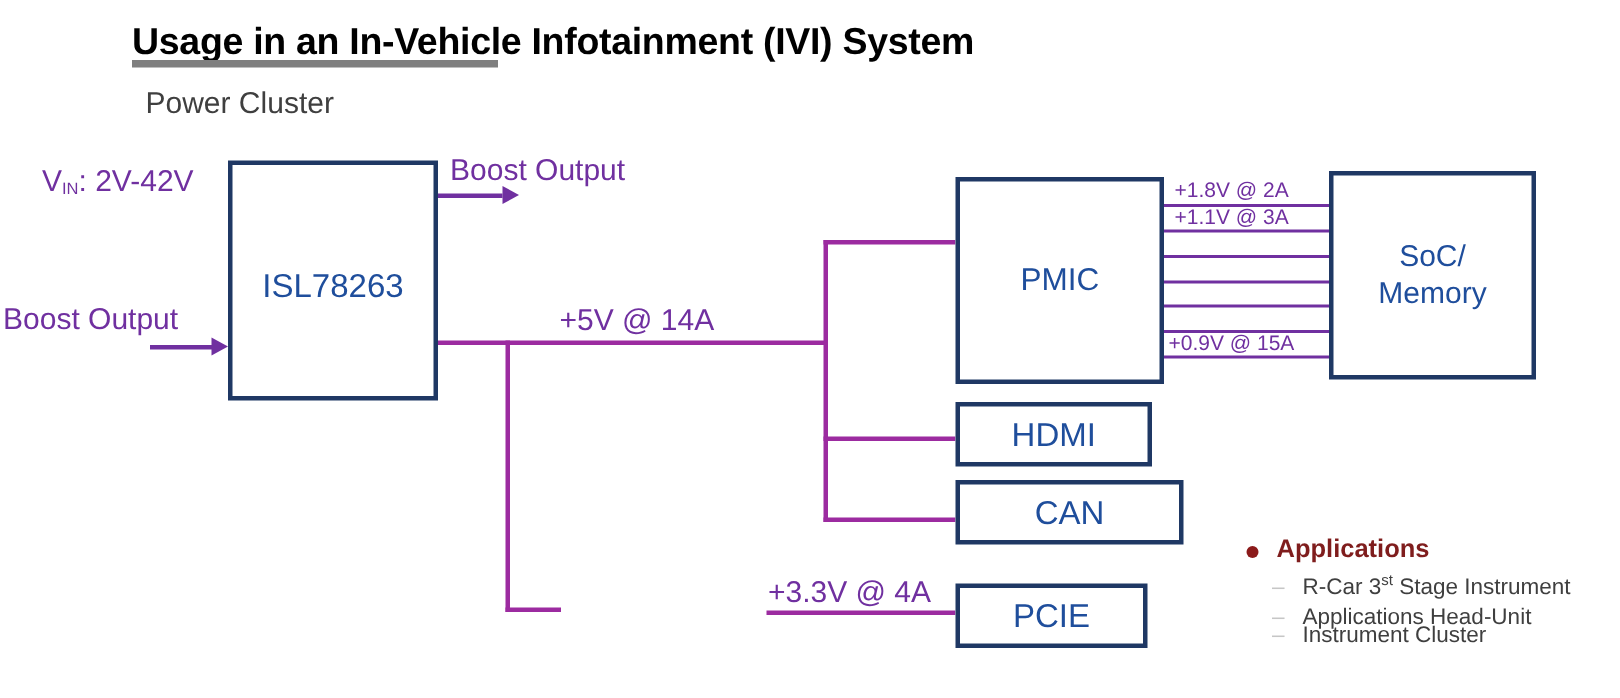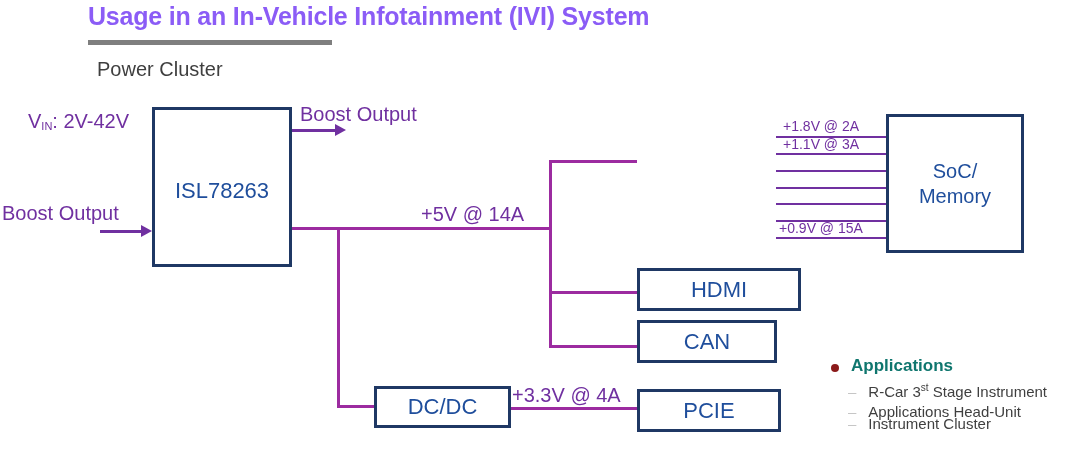--- a/index.html
+++ b/index.html
@@ -8,23 +8,23 @@
   .slide {
     position: relative;
     width: 1080px;
     height: 465px;
     background: #ffffff;
     overflow: hidden;
   }
   .abs { position: absolute; }
 
   .title {
-    left: 88px; top: 2px;
+    left: 88px; top: 14px;
     font-size: 25px; font-weight: bold;
-    color: #8b5cf6;
+    color: #000000;
     letter-spacing: -0.2px;
     white-space: nowrap;
   }
   .title-rule {
     left: 88px; top: 40px;
     width: 244px; height: 5px;
     background: #7F7F7F;
   }
   .subtitle {
     left: 97px; top: 58px;
@@ -37,23 +37,23 @@
     position: absolute;
     border: 3px solid #1F3864;
     background: #ffffff;
     color: #1F4E9C;
     display: flex; align-items: center; justify-content: center;
     font-size: 22px;
   }
   .block.isl { left:152px; top:107px; width:140px; height:160px; align-items: center; padding-top: 8px; }
   .block.pmic { left:637px; top:118px; width:139px; height:138px; font-size:21px; }
   .block.soc  { left:886px; top:114px; width:138px; height:139px; font-size:20px; text-align:center; line-height:1.25; }
-  .block.hdmi { left:637px; top:268px; width:164px; height:43px; }
-  .block.can  { left:637px; top:320px; width:140px; height:43px; }
-  .block.pcie { left:637px; top:389px; width:144px; height:43px; }
+  .block.hdmi { left:637px; top:268px; width:131px; height:43px; }
+  .block.can  { left:637px; top:320px; width:152px; height:43px; }
+  .block.pcie { left:637px; top:389px; width:128px; height:43px; }
   .block.dcdc { left:374px; top:386px; width:137px; height:42px; }
 
   
   .line { position: absolute; background: #9C2BA0; }
   .rail { position: absolute; background: #7030A0; height: 2px; width: 110px; left: 776px; }
 
   .ptext { position: absolute; color: #7030A0; font-size: 20px; white-space: nowrap; }
   .ptext-sm { position: absolute; color: #7030A0; font-size: 14px; white-space: nowrap; }
 
   .arrow-line { position: absolute; height: 3px; background: #7030A0; }
@@ -68,21 +68,21 @@
   sup.vsup { font-size: 10px; vertical-align: super; }
 
   
   .apps-bullet {
     left: 831px; top: 364px;
     width: 8px; height: 8px; border-radius: 50%;
     background: #8B1A1A;
   }
   .apps-heading {
     left: 851px; top: 356px;
-    font-size: 17px; font-weight: bold; color: #0f766e;
+    font-size: 17px; font-weight: bold; color: #7f1d1d;
     white-space: nowrap;
   }
   .app-item {
     position: absolute; left: 848px;
     font-size: 15px; color: #3F3F3F;
     white-space: nowrap;
   }
   .app-item .dash { color: #C6C6C6; margin-right: 12px; }
 </style>
 </head>
@@ -108,55 +108,55 @@
 
   <div class="line" style="left:292px; top:227px; width:259px; height:3px;"></div>
   <div class="line" style="left:337px; top:227px; width:3px; height:181px;"></div>
   <div class="line" style="left:337px; top:405px; width:37px; height:3px;"></div>
   <div class="line" style="left:549px; top:160px; width:3px; height:188px;"></div>
   <div class="line" style="left:549px; top:160px; width:88px; height:3px;"></div>
   <div class="line" style="left:549px; top:291px; width:88px; height:3px;"></div>
   <div class="line" style="left:549px; top:345px; width:88px; height:3px;"></div>
   <div class="line" style="left:511px; top:407px; width:126px; height:3px;"></div>
 
-  <div class="ptext" style="left:373px; top:203px;margin-left:48px;">+5V @ 14A</div>
+  <div class="ptext" style="left:373px; top:203px;">+5V @ 14A</div>
   <div class="ptext" style="left:512px; top:384px;">+3.3V @ 4A</div>
 
   <div class="rail" style="top:136px;"></div>
   <div class="rail" style="top:153px;"></div>
   <div class="rail" style="top:170px;"></div>
   <div class="rail" style="top:187px;"></div>
   <div class="rail" style="top:203px;"></div>
   <div class="rail" style="top:220px;"></div>
   <div class="rail" style="top:237px;"></div>
 
   <div class="ptext-sm" style="left:783px; top:118px;">+1.8V @ 2A</div>
   <div class="ptext-sm" style="left:783px; top:136px;">+1.1V @ 3A</div>
   <div class="ptext-sm" style="left:779px; top:220px;">+0.9V @ 15A</div>
 
   <div class="block isl">
     <span>ISL78263</span>
   </div>
+  <div class="block pmic">
+    <span>PMIC</span>
+  </div>
   <div class="block soc">
     <span>
       <span>SoC/</span><br>
       <span>Memory</span>
     </span>
   </div>
   <div class="block hdmi">
     <span>HDMI</span>
   </div>
   <div class="block can">
     <span>CAN</span>
   </div>
   <div class="block pcie">
     <span>PCIE</span>
-  </div>
-  <div class="block dcdc">
-    <span>DC/DC</span>
   </div>
 
   <div class="abs apps-bullet"></div>
   <div class="abs apps-heading">Applications</div>
 
   <div class="app-item" style="top:382px;">
     <span class="dash">–</span><span>R-Car 3</span><sup class="vsup">st</sup><span> Stage Instrument</span>
   </div>
   <div class="app-item" style="top:402px;">
     <span class="dash">–</span><span>Applications Head-Unit</span><sup class="vsup"></sup><span></span>

